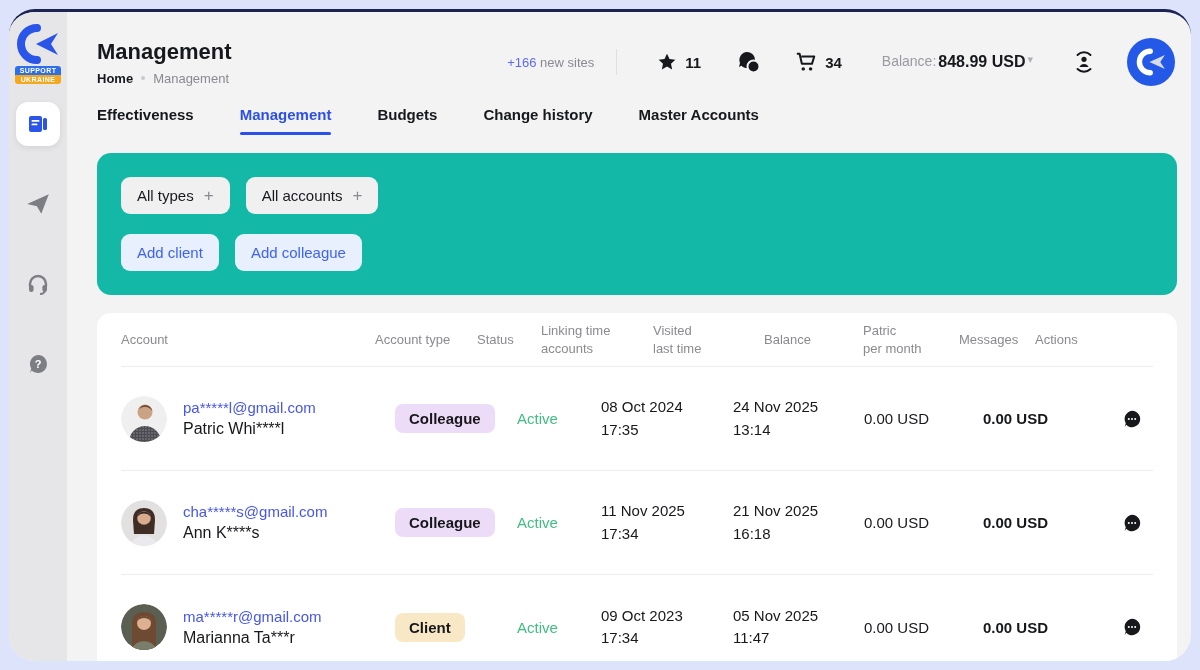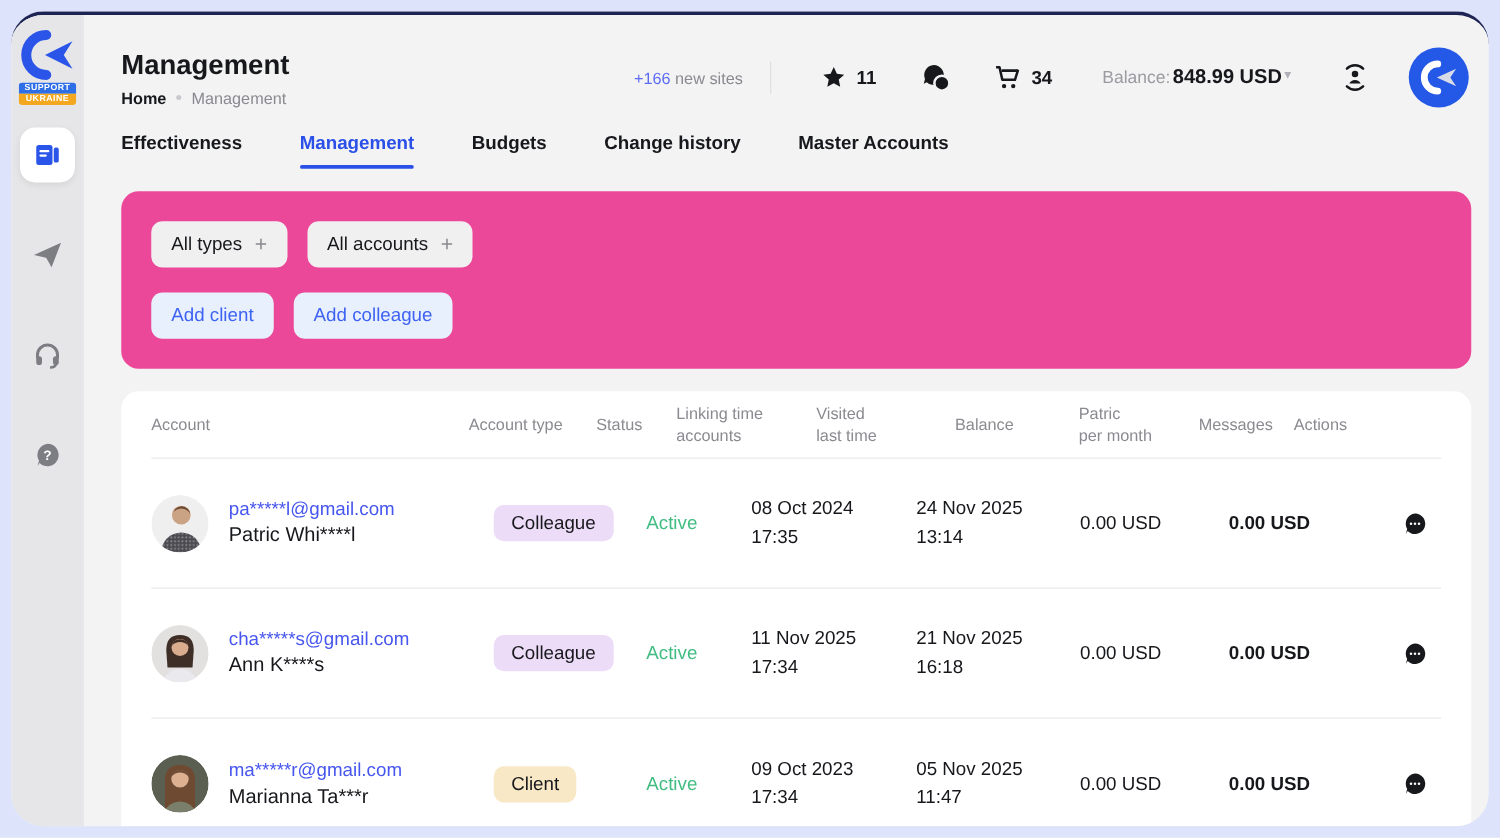--- a/index.html
+++ b/index.html
@@ -55,42 +55,42 @@
   .balance .bal-value { font-size:16px; font-weight:bold; color:#17181c; }
   .balance .chev { color:#b0b0b6; font-size:11px; }
   .avatar-btn { width:48px; height:48px; border-radius:50%; background:#2458e6; display:flex; align-items:center; justify-content:center; cursor:pointer; flex:none; }
   
   .tabs { display:flex; gap:46px; padding:8px 16px 0 30px; flex:none; }
   .tab { font-size:15px; font-weight:bold; color:#17181c; padding-bottom:12px; cursor:pointer; position:relative; white-space:nowrap; }
   .tab.active { color:#2b50e8; }
   .tab.active::after { content:""; position:absolute; left:0; right:0; bottom:0; height:3px; background:#2b50e8; border-radius:2px; }
   
   .content { padding:18px 14px 0 30px; flex:1; overflow:hidden; }
-  .filter-card { background:#ec4899; border-radius:14px; padding:24px; }
+  .filter-card { background:#14b8a6; border-radius:14px; padding:24px; }
   .chip-row { display:flex; gap:16px; }
   .chip-row + .chip-row { margin-top:20px; }
   .chip {
     height:37px; padding:0 16px; border-radius:9px; border:none;
     display:flex; align-items:center; gap:10px; font-size:15px;
     font-family:"Liberation Sans", sans-serif; cursor:pointer;
   }
   .chip.gray { background:#f0f0f1; color:#17181c; }
   .chip.gray .plus { color:#8a8a90; font-size:17px; }
   .chip.blue { background:#e9f0fd; color:#3e63f2; }
   .table-card { background:#fff; border-radius:14px; margin-top:18px; padding:0 24px; }
   .tgrid { display:grid; grid-template-columns:254px 102px 64px 112px 111px 99px 96px 76px 1fr; align-items:center; }
   .thead { height:54px; border-bottom:1px solid #ececee; }
   .th { font-size:13px; color:#8a8a90; line-height:1.35; }
   .trow { height:104px; border-bottom:1px solid #ececee;gap:20px; }
   .trow:last-child { border-bottom:none; }
   .acct-cell { display:flex; align-items:center; gap:16px; }
   .avatar { width:46px; height:46px; border-radius:50%; overflow:hidden; flex:none; }
   .acct-email { font-size:15px; color:#4756ee; cursor:pointer; }
   .acct-name { font-size:16px; color:#17181c; margin-top:4px; }
-  .badge { display:inline-block; padding:6px 14px; border-radius:8px; font-size:15px; color:#17181c; }
+  .badge { display:inline-block; padding:6px 14px; border-radius:8px; font-size:15px; color:#17181c;font-weight:bold; }
   .badge.colleague { background:#eddcf8; }
   .badge.client { background:#f8e8c6; }
   .status-active { font-size:15px; color:#41bd82; }
   .dt { font-size:15px; color:#17181c; line-height:1.5; }
   .money { font-size:15px; color:#17181c; }
   .money.bold { font-weight:bold; }
   .msg-btn { background:none; border:none; cursor:pointer; padding:0; display:flex; }
   .action-btn {
     width:118px; height:34px; border-radius:8px; border:none;
     font-size:14px; font-family:"Liberation Sans", sans-serif; cursor:pointer;

